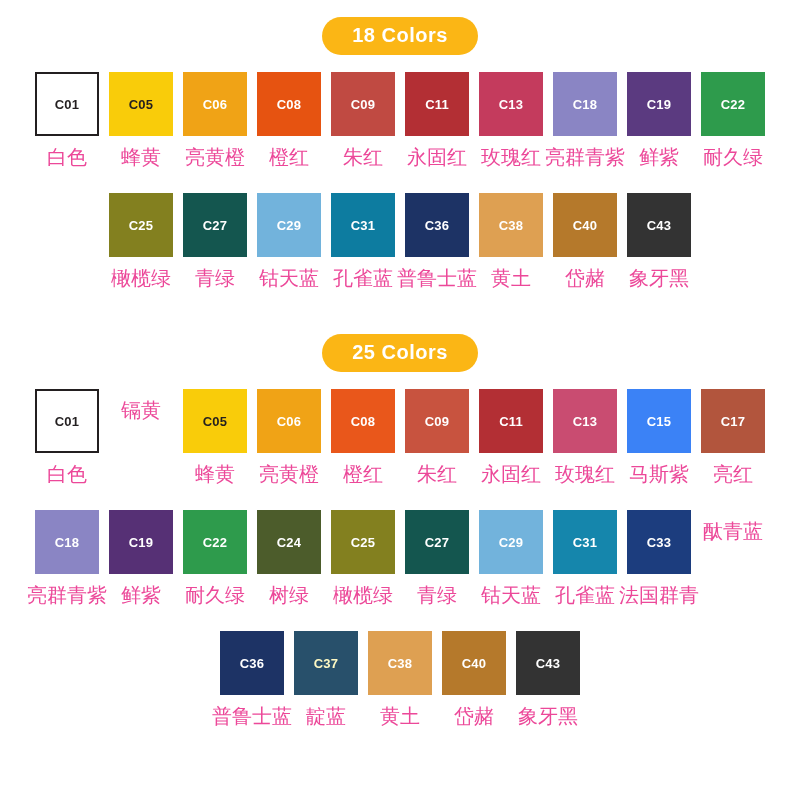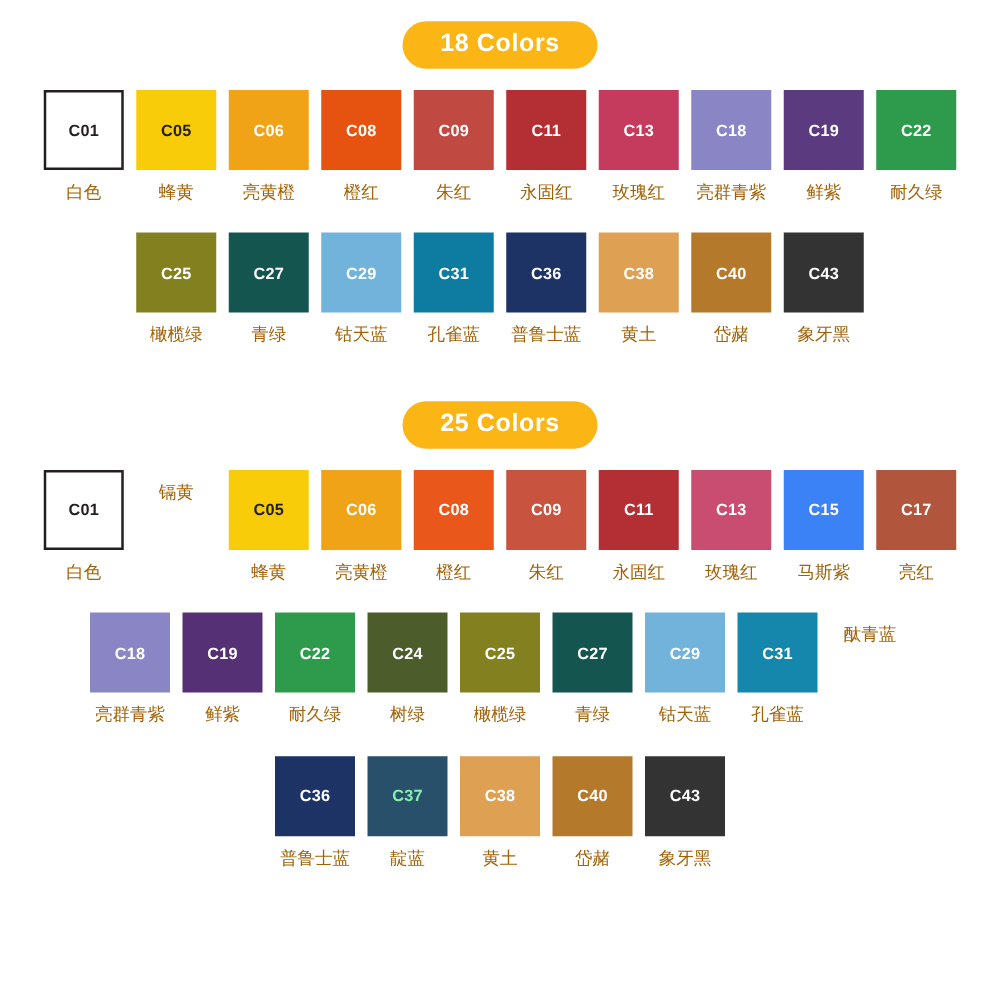--- a/index.html
+++ b/index.html
@@ -62,25 +62,26 @@
     font-size: 13px;
     font-weight: bold;
     letter-spacing: 0.2px;
     user-select: none;
   }
   .chip.outlined {
     border: 2px solid #231f20;
   }
   .cname {
     margin-top: 10px;
-    font-size: 14px;
-    color: #a16207;
+    font-size: 20px;
+    color: #ec4899;
     line-height: 1.1;
     white-space: nowrap;
     text-align: center;
+    font-family: Liberation Serif, serif;
   }
 
   
   .section-18 .pill-wrap { padding-top: 17px; }
   .section-18 .row-1 { margin-top: 17px; }
   .section-18 .row-2 { margin-top: 25px; }
 
   .section-25 .pill-wrap { padding-top: 45px; }
   .section-25 .row-1 { margin-top: 17px; }
   .section-25 .row-2 { margin-top: 25px; }
@@ -245,30 +246,34 @@
         </div>
         <div class="cell">
           <div class="chip" style="background: rgb(114, 179, 220); color: rgb(255, 255, 255);">C29</div>
           <div class="cname">钴天蓝</div>
         </div>
         <div class="cell">
           <div class="chip" style="background: rgb(21, 134, 172); color: rgb(255, 255, 255);">C31</div>
           <div class="cname">孔雀蓝</div>
         </div>
         <div class="cell">
+          <div class="chip" style="background: rgb(28, 61, 126); color: rgb(255, 255, 255);">C33</div>
+          <div class="cname">法国群青</div>
+        </div>
+        <div class="cell">
           <div class="cname">酞青蓝</div>
         </div>
       </div>
     <div class="row row-3">
         <div class="cell">
           <div class="chip" style="background: rgb(29, 51, 101); color: rgb(255, 255, 255);">C36</div>
           <div class="cname">普鲁士蓝</div>
         </div>
         <div class="cell">
-          <div class="chip" style="background: rgb(40, 80, 107); color: #86efac;">C37</div>
+          <div class="chip" style="background: rgb(40, 80, 107); color: #fef9c3;">C37</div>
           <div class="cname">靛蓝</div>
         </div>
         <div class="cell">
           <div class="chip" style="background: rgb(222, 160, 82); color: rgb(255, 255, 255);">C38</div>
           <div class="cname">黄土</div>
         </div>
         <div class="cell">
           <div class="chip" style="background: rgb(181, 121, 43); color: rgb(255, 255, 255);">C40</div>
           <div class="cname">岱赭</div>
         </div>

